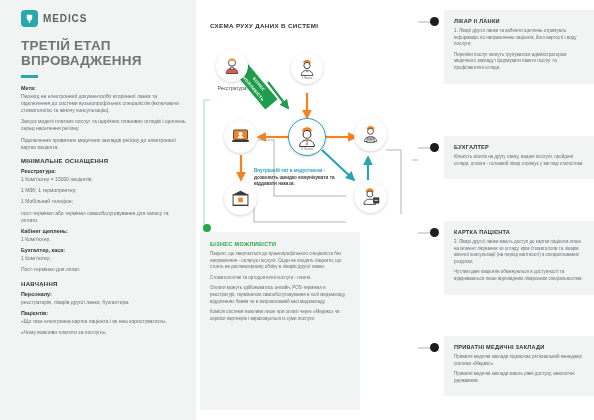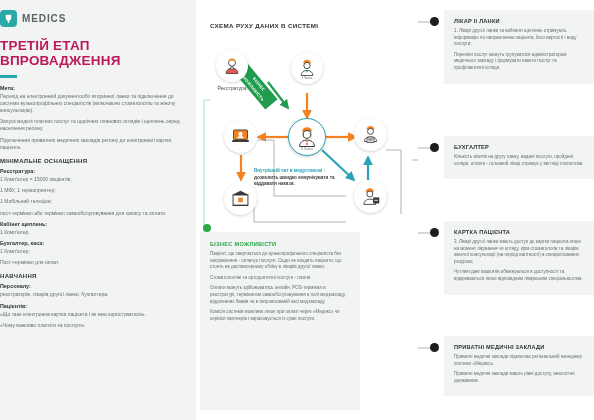--- a/index.html
+++ b/index.html
@@ -9,31 +9,31 @@
     background:#ffffff;
     color:#3b3b3b;
     position:relative;
     overflow:hidden;
   }
   .page { position:relative; width:594px; height:420px; }
 
   
   .left-col {
     position:absolute; left:0; top:0; width:196px; height:420px;
-    background:#f2f4f4; padding:10px 10px 4px 0;
+    background:#f2f4f4; padding:10px 10px 4px 21px;
   }
   .brand { display:flex; align-items:center; gap:5px; margin-bottom:11px; }
   .brand-mark {
     width:17px; height:17px; border-radius:4px; background:#29a8a8;
     display:flex; align-items:center; justify-content:center; flex:0 0 auto;
   }
   .brand-name { font-size:10px; font-weight:bold; letter-spacing:.9px; color:#5d6363; }
 
   .main-title {
-    font-size:13.5px; font-weight:bold; line-height:15px; color:#be185d;
+    font-size:13.5px; font-weight:bold; line-height:15px; color:#737373;
     letter-spacing:.2px; margin-bottom:7px;
   }
   .rule { width:17px; height:2.5px; background:#29a8a8; margin-bottom:7px; }
 
   .lbl { font-size:5.4px; font-weight:bold; color:#2f3333; margin-bottom:2px; }
   .para { font-size:5px; line-height:7.2px; color:#6a6f6f; margin-bottom:4px; }
   .sec-head {
     font-size:6px; font-weight:bold; color:#2f3333; letter-spacing:.3px;
     margin-top:7px; margin-bottom:4px;
   }

